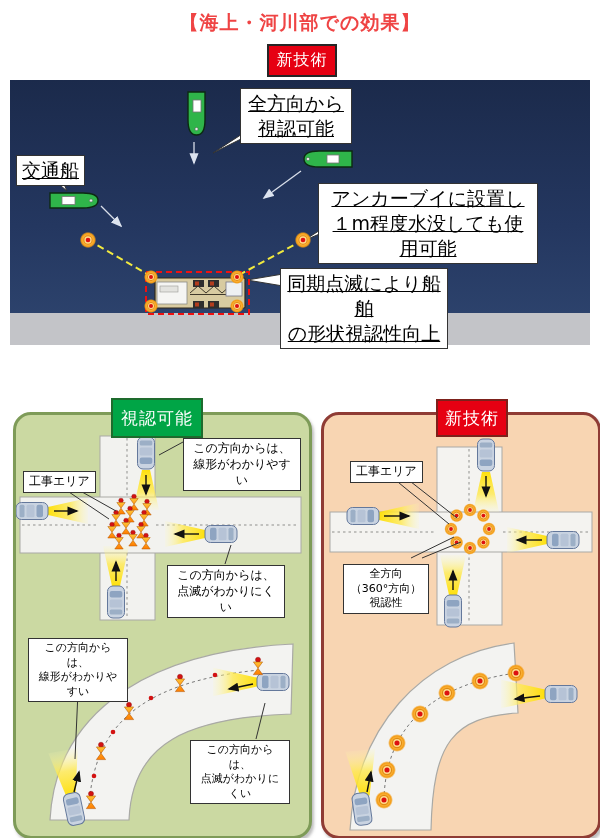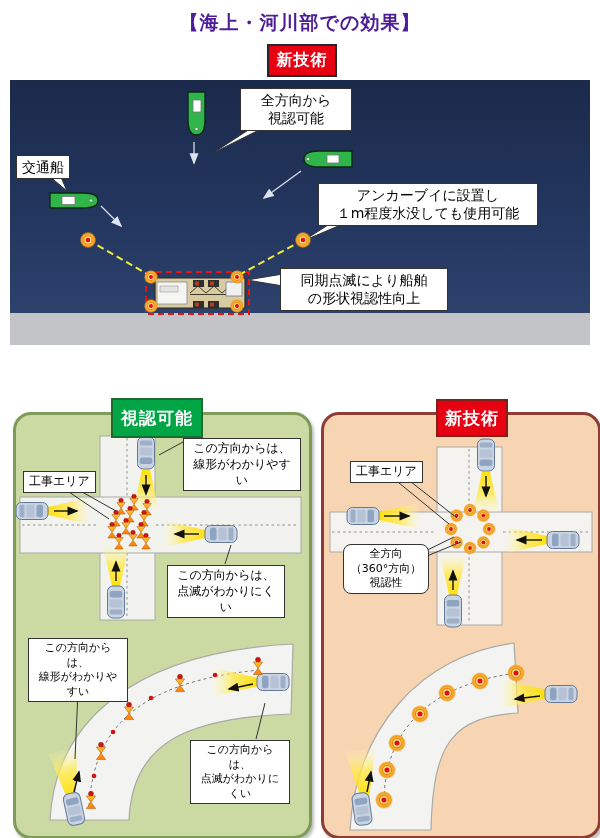--- a/index.html
+++ b/index.html
@@ -1,43 +1,43 @@
 <!DOCTYPE html>
 <html style="--badge_red: #e60012; --badge_green: #00a546; --panel_green_bg: #cbd9a2; --panel_green_border: #7e9b58; --panel_peach_bg: #f8d5b2; --panel_peach_border: #8f3c35; --sea_dark: #1b2a4b; --sea_light: #2f4670; --shore_gray: #c3c4c8;"><head>
 <meta charset="utf-8">
 <style>
   html,body{margin:0;padding:0;background:#fff;}
   .page{position:relative;width:600px;height:838px;background:#fff;overflow:hidden;
         font-family:"DejaVu Sans","Liberation Sans",sans-serif;}
   .title{position:absolute;left:0;width:100%;text-align:center;font-size:19px;
-         font-weight:600;color:#4c1d95;letter-spacing:1px;}
+         font-weight:600;color:#ef4444;letter-spacing:1px;}
   .sea-title{top:10px;}
   .land-title{top:363px;}
   .badge{position:absolute;display:flex;align-items:center;justify-content:center;
-         color:#fff;font-weight:bold;z-index:6;letter-spacing:1px;}
+         color:#fff;font-weight:normal;z-index:6;letter-spacing:1px;}
   .badge-sea{left:267px;top:44px;width:66px;height:29px;background:var(--badge_red,#e60012);
              border:2px solid #262626;font-size:16px;}
   .badge-conv{left:111px;top:398px;width:88px;height:36px;background:var(--badge_green,#00a546);
               border:2px solid #1e6b2d;font-size:17px;}
   .badge-new{left:436px;top:399px;width:68px;height:34px;background:var(--badge_red,#e60012);
              border:2px solid #7d211b;font-size:17px;}
   .sea-scene{position:absolute;left:10px;top:80px;width:580px;height:265px;
              background:linear-gradient(180deg,var(--sea_dark,#1b2a4b) 0%,#243760 55%,var(--sea_light,#2f4670) 100%);}
   .sea-scene svg{position:absolute;left:0;top:0;}
   .panel{position:absolute;border-radius:18px;overflow:hidden;
          box-shadow:2px 3px 3px rgba(110,110,110,.45);}
   .panel-left{left:13px;top:412px;width:293px;height:421px;
               background:var(--panel_green_bg,#cbd9a2);border:3px solid var(--panel_green_border,#7e9b58);}
   .panel-right{left:321px;top:412px;width:274px;height:421px;
                background:var(--panel_peach_bg,#f8d5b2);border:3px solid var(--panel_peach_border,#8f3c35);}
   .panel svg{position:absolute;left:-3px;top:-3px;}
   .lbl{position:absolute;background:#fff;border:1px solid #333;text-align:center;
        white-space:pre-line;color:#000;padding:2px 5px;line-height:1.32;z-index:5;
        width:max-content;box-sizing:border-box;}
-  .fs14{font-size:14px;}
+  .fs14{font-size:19px;text-decoration:underline;}
   .fs12{font-size:12px;}
   .fs11{font-size:11px;}
   .w112{width:112px;} .w220{width:220px;} .w152{width:168px;}
   .w118{width:118px;} .w100{width:100px;font-size:11px;} .w86{width:86px;}
 </style>
 </head>
 <body>
 
 <div class="page">
 
@@ -361,17 +361,17 @@
 線形がわかりやすい</div>
   <div class="lbl fs12" style="left:23px;top:471px;">工事エリア</div>
   <div class="lbl fs12 w118" style="left:167px;top:565px;">この方向からは、
 点滅がわかりにくい</div>
   <div class="lbl w100" style="left:28px;top:638px;">この方向からは、
 線形がわかりやすい</div>
   <div class="lbl w100" style="left:190px;top:740px;">この方向からは、
 点滅がわかりにくい</div>
 
   <div class="lbl fs12" style="left:350px;top:461px;">工事エリア</div>
-  <div class="lbl fs11 w86" style="left:343px;top:544px;border-radius:8px;">全方向
+  <div class="lbl fs11 w86" style="left:343px;top:564px;">全方向
 （360°方向）
 視認性</div>
 
 </div>
 
 </body></html>

